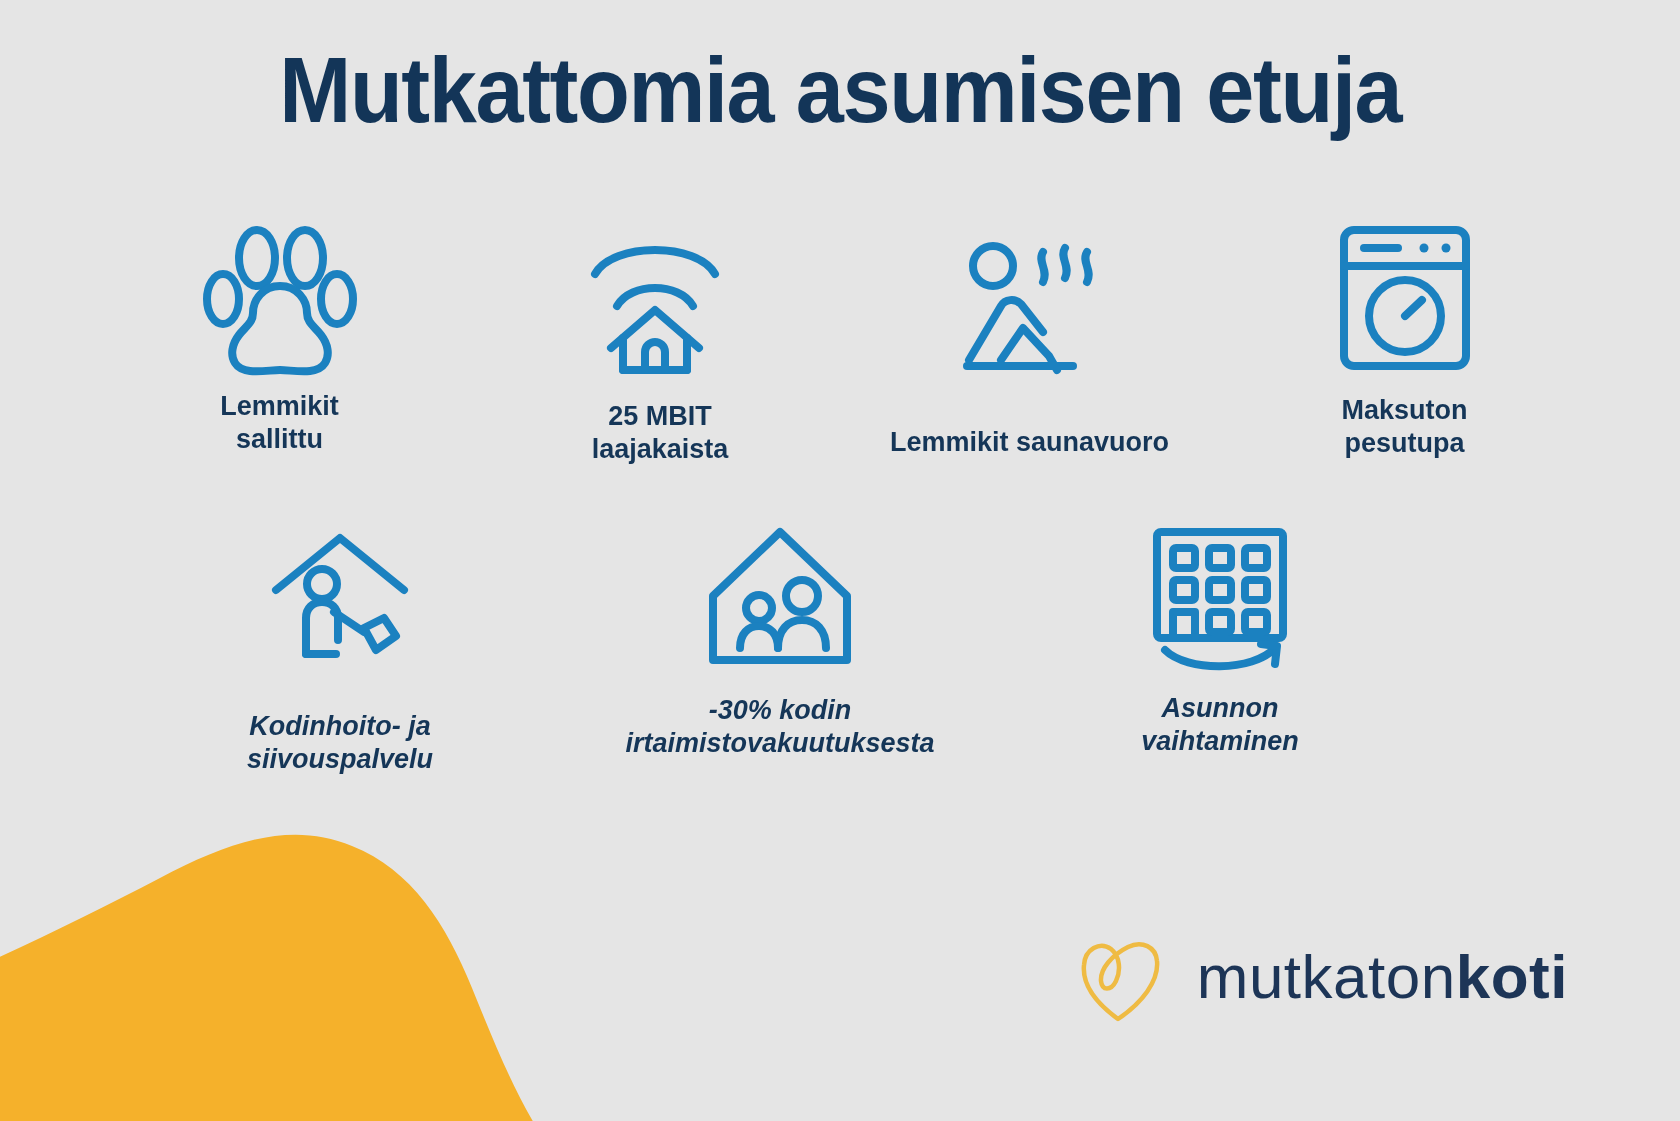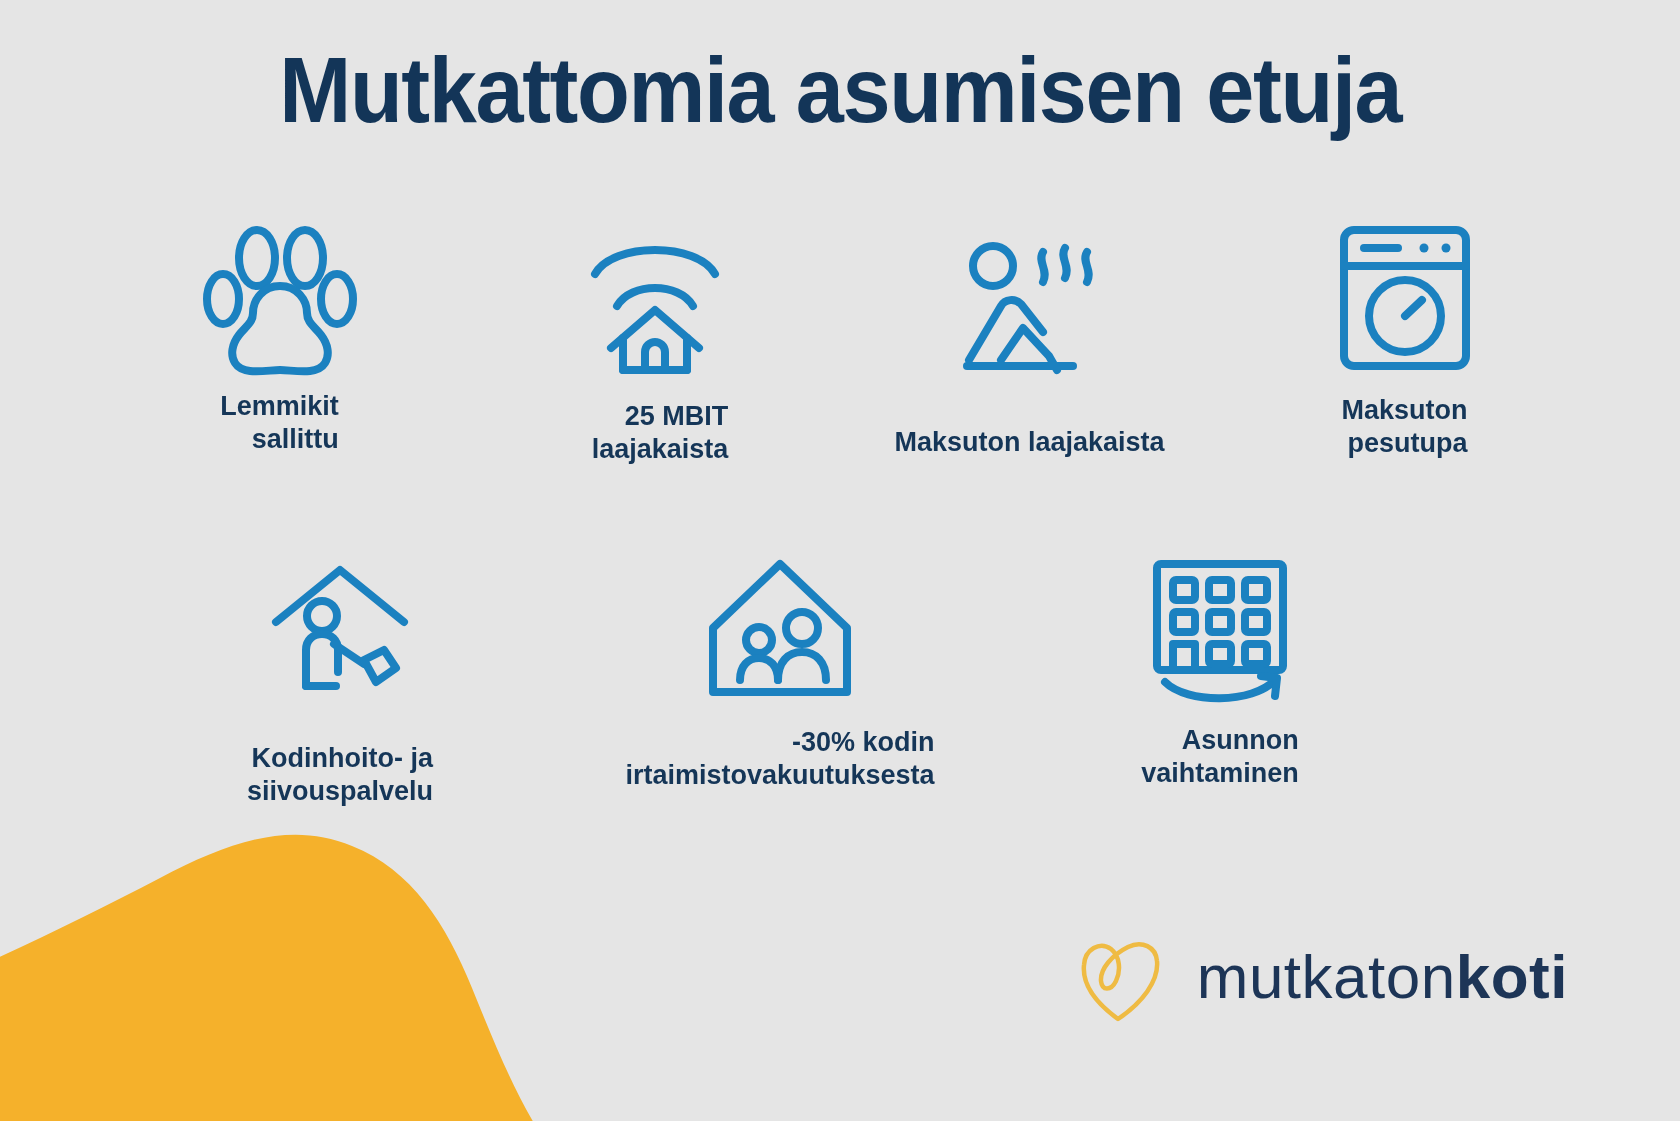--- a/index.html
+++ b/index.html
@@ -63,22 +63,23 @@
     display: flex;
     z-index: 2;
   }
   .row-1 {
     left: 92px;
     top: 212px;
     width: 1500px;
   }
   .row-2 {
     left: 120px;
-    top: 544px;
+    top: 512px;
     width: 1320px;
+    font-style: italic;
   }
 
   .benefit {
     display: flex;
     flex-direction: column;
     align-items: center;
     flex: 1 1 0;
   }
 
   .benefit-icon {
@@ -87,21 +88,21 @@
     justify-content: center;
     height: 160px;
   }
   .benefit-icon svg {
     display: block;
     overflow: visible;
   }
 
   .benefit-label {
     margin-top: 16px;
-    text-align: right;
+    text-align: center;
     font-family: "Liberation Sans", sans-serif;
     font-weight: bold;
     font-size: 27px;
     line-height: 1.24;
     color: #153658;
     white-space: pre-line;
   }
 
   
   .b-pets   .benefit-label { margin-top: 18px; }
@@ -202,21 +203,21 @@
             <path d="M44 124 L66 92 L92 120 L100 134"></path>
 
             <path d="M10 130 L116 130"></path>
 
             <path d="M86 16 C80 26 92 34 86 46"></path>
             <path d="M108 12 C102 22 114 30 108 42"></path>
             <path d="M130 16 C124 26 136 34 130 46"></path>
           </g>
         </svg>
       </div>
-      <div class="benefit-label">Maksuton laajakaista</div>
+      <div class="benefit-label">Lemmikit saunavuoro</div>
     </div>
 
     <div class="benefit b-laundry">
       <div class="benefit-icon">
         <svg width="134" height="148" viewBox="0 0 134 148" aria-hidden="true">
           <g fill="none" stroke="#1B81C0" stroke-width="8" stroke-linecap="round" stroke-linejoin="round">
             <rect x="6" y="6" width="122" height="136" rx="10"></rect>
             <path d="M6 42 L128 42"></path>
             <path d="M26 24 L60 24"></path>
             <circle cx="86" cy="24" r="4.5" fill="#1B81C0" stroke="none"></circle>

